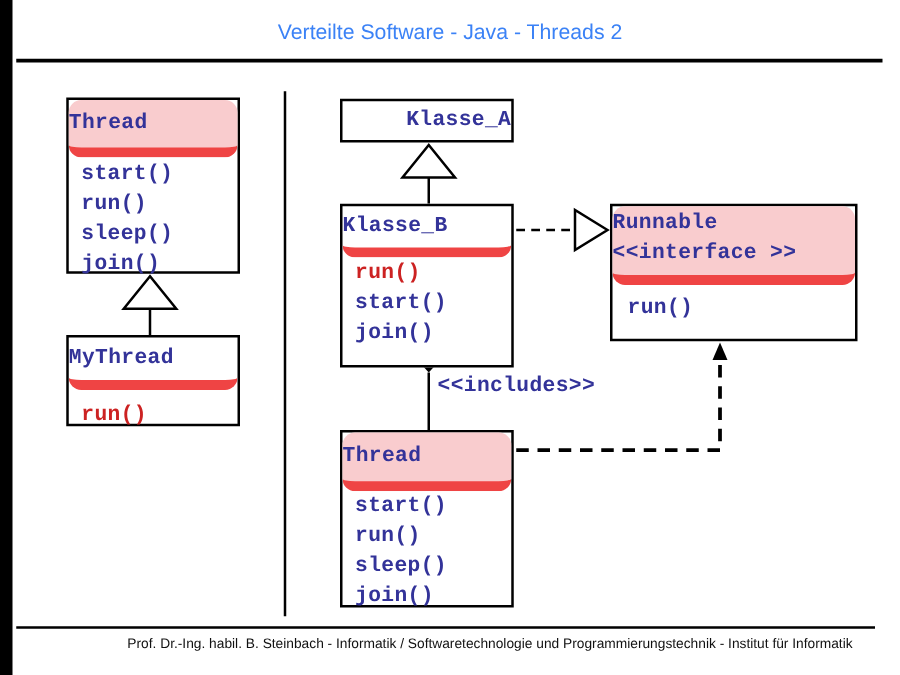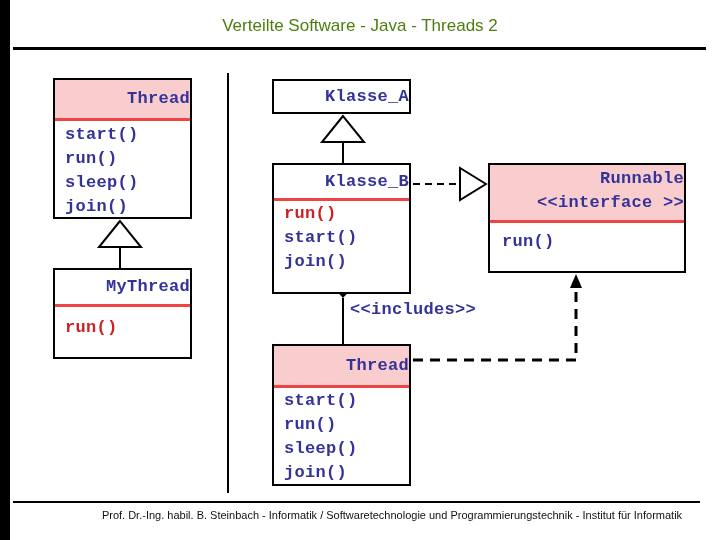--- a/index.html
+++ b/index.html
@@ -1,27 +1,27 @@
 <!DOCTYPE html>
 <html style="--pink: #F9CCCE; --navy: #333399; --red: #CC2222;"><head>
 <meta charset="utf-8">
 <style>
   html,body{margin:0;padding:0;background:#fff;}
   .slide{position:relative;width:720px;height:540px;background:#fff;overflow:hidden;
          font-family:"Liberation Sans",sans-serif;color:#000;}
   .edge-bar{position:absolute;left:0;top:0;width:10px;height:540px;background:#000;}
   .title{position:absolute;left:0;top:16px;width:720px;text-align:center;
-         font-size:17px;color:#4d7c0f;}
+         font-size:17px;color:#3b82f6;}
   .rule{position:absolute;background:#000;}
   .footer-text{position:absolute;left:0;top:509px;width:720px;text-align:center;
          font-size:11px;color:#111;margin-left:32px;}
   .uml{font-family:"Liberation Mono","DejaVu Sans Mono",monospace;font-weight:bold;
        font-size:17px;color:var(--navy,#333399);letter-spacing:0.3px;}
   .uml-box{position:absolute;border:2px solid #000;background:#fff;box-sizing:border-box;}
-  .uml-header{border-bottom:3px solid #ef4444;text-align:right;}
+  .uml-header{border-bottom:8px solid #ef4444;text-align:left;border-radius:10px;}
   .uml-header.pink{background:var(--pink,#F9CCCE);}
   .uml-body{padding-left:10px;}
   .m{line-height:24px;white-space:pre;}
   .red{color:var(--red,#CC2222);}
   .stereo-label{position:absolute;white-space:pre;}
   svg.connectors{position:absolute;left:0;top:0;pointer-events:none;}
 </style>
 </head>
 <body>
 
@@ -88,21 +88,21 @@
   <div class="uml-box" style="left:488px;top:163px;width:198px;height:110px;">
     <div class="uml-header pink uml" style="height:53px;padding-top:2px;">
       <div style="line-height:24px;">Runnable</div>
       <div style="line-height:24px;">&lt;&lt;interface &gt;&gt;</div>
     </div>
     <div class="uml-body uml" style="padding-top:7px;padding-left:12px;">
       <div class="m">run()</div>
     </div>
   </div>
 
-  <div class="uml-box" style="left:53px;top:268px;width:139px;height:91px;">
+  <div class="uml-box" style="left:53px;top:268px;width:139px;height:73px;">
     <div class="uml-header uml" style="height:34px;line-height:34px;">MyThread</div>
     <div class="uml-body uml" style="padding-top:9px;">
       <div class="m red">run()</div>
     </div>
   </div>
 
   <div class="uml-box" style="left:272px;top:344px;width:139px;height:142px;">
     <div class="uml-header pink uml" style="height:39px;line-height:39px;">Thread</div>
     <div class="uml-body uml" style="padding-top:1px;">
       <div class="m">start()</div>

